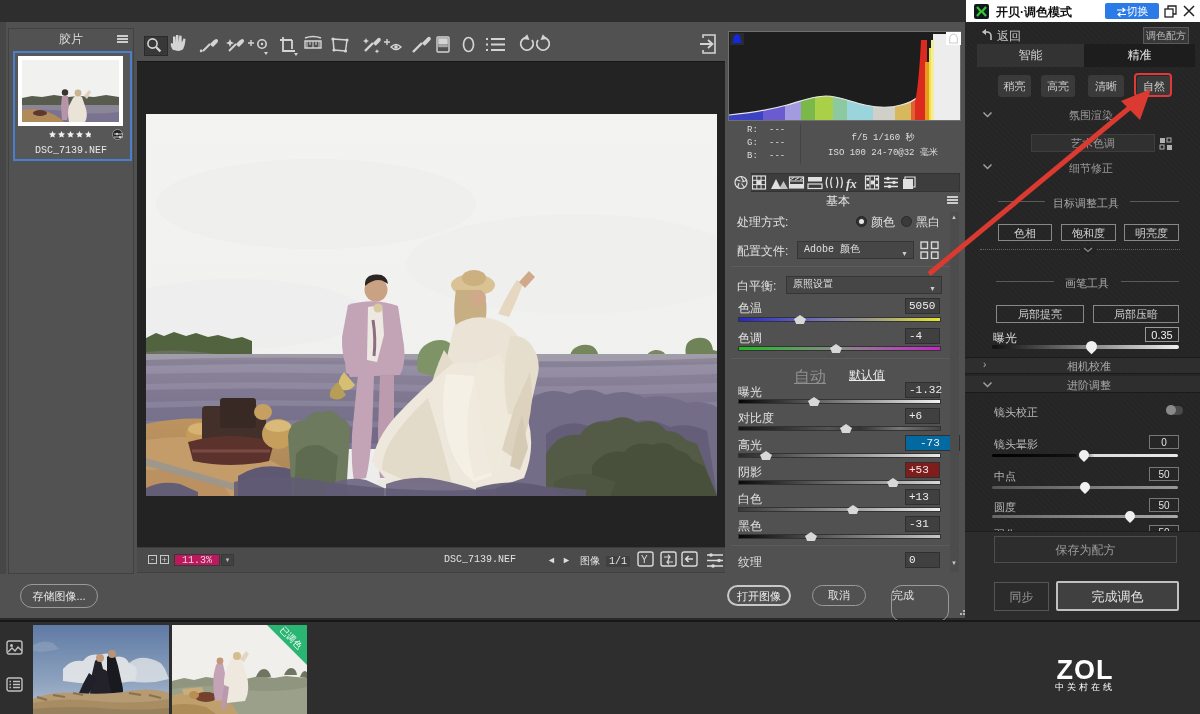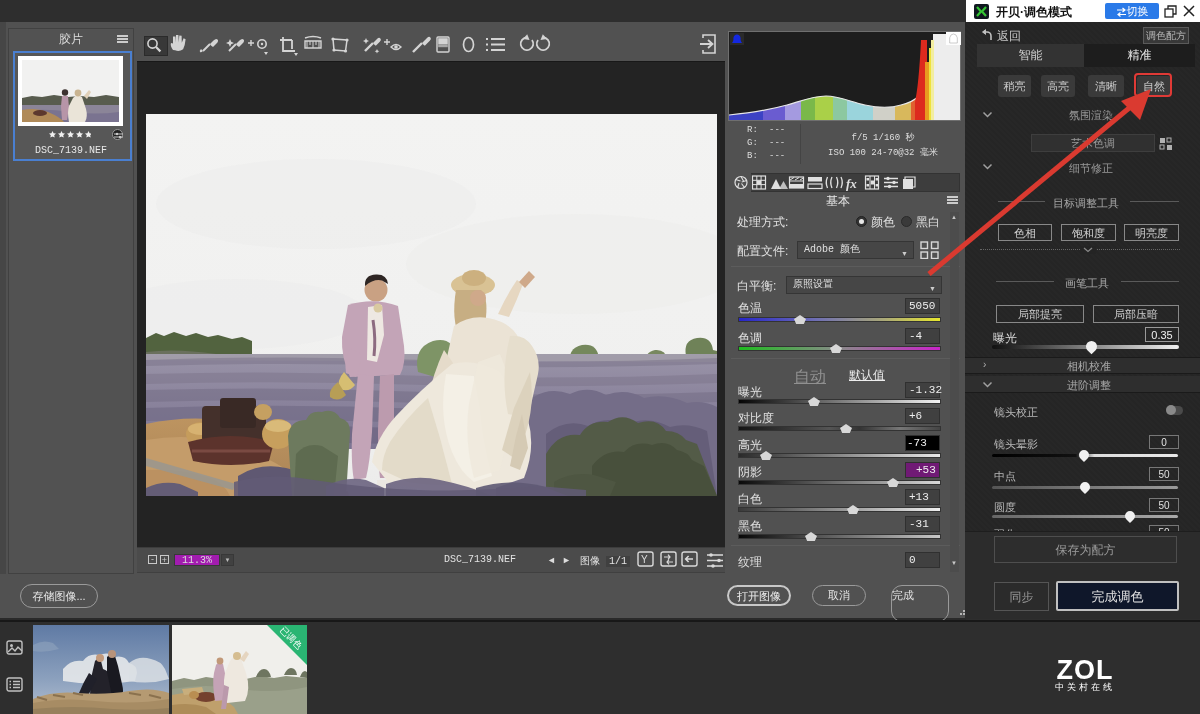--- a/index.html
+++ b/index.html
@@ -248,21 +248,21 @@
 </g>
 
 <path d="M180 372 q20 -10 40 -6 l18 8 l0 8 l-58 0 Z M240 370 q28 -10 54 -4 q30 6 52 16 l-106 0 Z" fill="#6a6380" opacity="0.9"></path>
 <path d="M330 374 q34 -10 66 -2 l26 10 l-92 0 Z" fill="#605a74" opacity="0.92"></path>
 <path d="M88 368 q40 -10 80 -2 q50 8 104 10 q60 2 120 -4 l48 4 l0 6 l-352 0 Z" fill="#615a75" opacity="0.85"></path>
 </svg>
 
 <div class="abs" id="statusbar" style="left:137px;top:547px;width:588px;height:26px;background:#4b4b4b;border-top:1px solid #3c3c3c;border-bottom:1px solid #404040"></div>
 <div class="abs" style="left:148px;top:555px;width:9px;height:9px;border:1px solid #c9c9c9;color:#c9c9c9;font-size:9px;line-height:7px;text-align:center">-</div>
 <div class="abs" style="left:160px;top:555px;width:9px;height:9px;border:1px solid #c9c9c9;color:#c9c9c9;font-size:9px;line-height:8px;text-align:center">+</div>
-<div class="abs" style="left:174px;top:554px;width:46px;height:12px;background:#a21caf;border:1px solid #383838;color:#ddd;font-family:'Liberation Mono',monospace;font-size:10px;text-align:center;line-height:11px">11.3%</div>
+<div class="abs" style="left:174px;top:554px;width:46px;height:12px;background:#be185d;border:1px solid #383838;color:#ddd;font-family:'Liberation Mono',monospace;font-size:10px;text-align:center;line-height:11px">11.3%</div>
 <div class="abs" style="left:221px;top:554px;width:13px;height:12px;background:#414141;border:1px solid #383838;color:#bbb;font-size:6px;text-align:center;line-height:11px">▼</div>
 <div class="abs" style="left:380px;top:554px;width:200px;text-align:center;color:#e3e3e3;font-family:'Liberation Mono',monospace;font-size:10px">DSC_7139.NEF</div>
 <div class="abs" style="left:547px;top:555px;color:#ddd;font-size:9px;letter-spacing:6px">◄►</div>
 <div class="abs" style="left:580px;top:554px;color:#e3e3e3;font-family:'Liberation Mono',monospace;font-size:10px">图像 <span style="background:#404040;padding:0 3px">1/1</span></div>
 <svg class="abs" style="left:637px;top:551px" width="88" height="19" viewBox="0 0 88 19" fill="none" stroke="#dadada" stroke-width="1.4">
 <rect x="1" y="1" width="15" height="14" rx="2"></rect>
       <text x="4" y="12" fill="#dadada" stroke="none" font-size="10" font-family="Liberation Sans">Y</text>
 <rect x="24" y="1" width="15" height="14" rx="2"></rect>
       <path d="M27 6 l6 0 m-2 -2.4 l2 2.4 l-2 2.4 M36 11 l-6 0 m2 -2.4 l-2 2.4 l2 2.4" stroke-width="1.2"></path>
 <rect x="45" y="1" width="15" height="14" rx="2"></rect>
@@ -413,25 +413,25 @@
 <div class="abs" style="left:849px;top:367px;font-size:12px;color:#ededed;text-decoration:underline">默认值</div>
 <div class="abs" style="left:738px;top:384px;font-size:12px;color:#e0e0e0">曝光</div>
 <div class="abs" style="left:905px;top:382px;width:35px;height:16px;background:#404040;border:1px solid #303030;color:#eee;font-family:'Liberation Mono',monospace;font-size:11px;line-height:14px;padding-left:3px">-1.32</div>
 <div class="abs" style="left:738px;top:399px;width:203px;height:5px;border:1px solid #333;background:linear-gradient(90deg,#050505,#f2f2f2)"></div>
 <div class="abs" style="left:808px;top:397px;width:12px;height:9px;background:#d8d8d8;clip-path:polygon(50% 0,100% 45%,82% 100%,18% 100%,0 45%)"></div>
 <div class="abs" style="left:738px;top:410px;font-size:12px;color:#e0e0e0">对比度</div>
 <div class="abs" style="left:905px;top:408px;width:35px;height:16px;background:#404040;border:1px solid #303030;color:#eee;font-family:'Liberation Mono',monospace;font-size:11px;line-height:14px;padding-left:3px">+6</div>
 <div class="abs" style="left:738px;top:426px;width:203px;height:5px;border:1px solid #333;background:linear-gradient(90deg,#141414,#555 45%,#333 60%,#777 80%,#444)"></div>
 <div class="abs" style="left:840px;top:424px;width:12px;height:9px;background:#d8d8d8;clip-path:polygon(50% 0,100% 45%,82% 100%,18% 100%,0 45%)"></div>
 <div class="abs" style="left:738px;top:437px;font-size:12px;color:#e0e0e0">高光</div>
-<div class="abs" style="left:905px;top:435px;width:35px;height:16px;background:#000000;border:1px solid #303030;color:#eee;font-family:'Liberation Mono',monospace;font-size:11px;line-height:14px;padding-left:1px">-73</div>
+<div class="abs" style="left:905px;top:435px;width:55px;height:16px;background:#0369a1;border:1px solid #303030;color:#eee;font-family:'Liberation Mono',monospace;font-size:11px;line-height:14px;padding-left:14px">-73</div>
 <div class="abs" style="left:738px;top:453px;width:203px;height:5px;border:1px solid #333;background:linear-gradient(90deg,#2a2a2a,#e8e8e8)"></div>
 <div class="abs" style="left:760px;top:451px;width:12px;height:9px;background:#d8d8d8;clip-path:polygon(50% 0,100% 45%,82% 100%,18% 100%,0 45%)"></div>
 <div class="abs" style="left:738px;top:464px;font-size:12px;color:#e0e0e0">阴影</div>
-<div class="abs" style="left:905px;top:462px;width:35px;height:16px;background:#701a75;border:1px solid #303030;color:#eee;font-family:'Liberation Mono',monospace;font-size:11px;line-height:14px;padding-left:10px">+53</div>
+<div class="abs" style="left:905px;top:462px;width:35px;height:16px;background:#7f1d1d;border:1px solid #303030;color:#eee;font-family:'Liberation Mono',monospace;font-size:11px;line-height:14px;padding-left:3px">+53</div>
 <div class="abs" style="left:738px;top:480px;width:203px;height:5px;border:1px solid #333;background:linear-gradient(90deg,#0a0a0a,#d8d8d8)"></div>
 <div class="abs" style="left:887px;top:478px;width:12px;height:9px;background:#d8d8d8;clip-path:polygon(50% 0,100% 45%,82% 100%,18% 100%,0 45%)"></div>
 <div class="abs" style="left:738px;top:491px;font-size:12px;color:#e0e0e0">白色</div>
 <div class="abs" style="left:905px;top:489px;width:35px;height:16px;background:#404040;border:1px solid #303030;color:#eee;font-family:'Liberation Mono',monospace;font-size:11px;line-height:14px;padding-left:3px">+13</div>
 <div class="abs" style="left:738px;top:507px;width:203px;height:5px;border:1px solid #333;background:linear-gradient(90deg,#3a3a3a,#eee)"></div>
 <div class="abs" style="left:847px;top:505px;width:12px;height:9px;background:#d8d8d8;clip-path:polygon(50% 0,100% 45%,82% 100%,18% 100%,0 45%)"></div>
 <div class="abs" style="left:738px;top:518px;font-size:12px;color:#e0e0e0">黑色</div>
 <div class="abs" style="left:905px;top:516px;width:35px;height:16px;background:#404040;border:1px solid #303030;color:#eee;font-family:'Liberation Mono',monospace;font-size:11px;line-height:14px;padding-left:3px">-31</div>
 <div class="abs" style="left:738px;top:534px;width:203px;height:5px;border:1px solid #333;background:linear-gradient(90deg,#080808,#c8c8c8)"></div>
 <div class="abs" style="left:805px;top:532px;width:12px;height:9px;background:#d8d8d8;clip-path:polygon(50% 0,100% 45%,82% 100%,18% 100%,0 45%)"></div>
@@ -546,21 +546,21 @@
 <div class="abs" style="left:1080px;top:482px;width:10px;height:10px;border-radius:50% 50% 50% 0;transform:rotate(-45deg);background:#f0f0f0"></div>
 <div class="abs" style="left:994px;top:500px;font-size:11px;color:#b8b8b8">圆度</div>
 <div class="abs" style="left:1149px;top:498px;width:30px;height:14px;border:1px solid #777;color:#e0e0e0;font-size:10px;text-align:center;line-height:13px">50</div>
 <div class="abs" style="left:992px;top:515px;width:186px;height:3px;border-radius:2px;background:linear-gradient(90deg,#666,#aaa)"></div>
 <div class="abs" style="left:1125px;top:511px;width:10px;height:10px;border-radius:50% 50% 50% 0;transform:rotate(-45deg);background:#f0f0f0"></div>
 <div class="abs" style="left:994px;top:527px;font-size:11px;color:#b8b8b8">羽化</div>
 <div class="abs" style="left:1149px;top:525px;width:30px;height:14px;border:1px solid #777;color:#e0e0e0;font-size:10px;text-align:center;line-height:13px">50</div>
 <div class="abs" style="left:965px;top:531px;width:235px;height:88px;background:#2c2c2c;border-top:1px solid #1e1e1e"></div>
 <div class="abs" style="left:994px;top:536px;width:183px;height:27px;border:1px solid #4e4e4e;background:#2d2d2d;color:#9a9a9a;font-size:12px;text-align:center;line-height:26px">保存为配方</div>
 <div class="abs" style="left:994px;top:582px;width:55px;height:29px;border:1px solid #555;background:#2b2b2b;color:#9a9a9a;font-size:12px;text-align:center;line-height:28px">同步</div>
-<div class="abs" style="left:1056px;top:581px;width:123px;height:30px;border:2px solid #c0c0c0;border-radius:2px;background:#0f172a;color:#e0e0e0;font-size:13px;text-align:center;line-height:27px">完成调色</div>
+<div class="abs" style="left:1056px;top:581px;width:123px;height:30px;border:2px solid #c0c0c0;border-radius:2px;background:#404040;color:#e0e0e0;font-size:13px;text-align:center;line-height:27px">完成调色</div>
 
 <div class="abs" id="strip" style="left:0;top:620px;width:1200px;height:94px;background:#2e2e2e;border-top:2px solid #181818"></div>
 <svg class="abs" style="left:6px;top:640px" width="17" height="15" fill="none" stroke="#c0c0c0" stroke-width="1.4">
       <rect x="1" y="1" width="15" height="13" rx="2"></rect>
       <circle cx="5.5" cy="5.5" r="1.5" fill="#c0c0c0" stroke="none"></circle>
       <path d="M2 12 l4 -4 l3 3 l3 -4 l4 4"></path>
     </svg>
 <svg class="abs" style="left:6px;top:677px" width="17" height="15" fill="none" stroke="#c0c0c0" stroke-width="1.4">
       <rect x="1" y="1" width="15" height="13" rx="2"></rect>
       <path d="M7 4.5 l7 0 M7 7.5 l7 0 M7 10.5 l7 0"></path>

